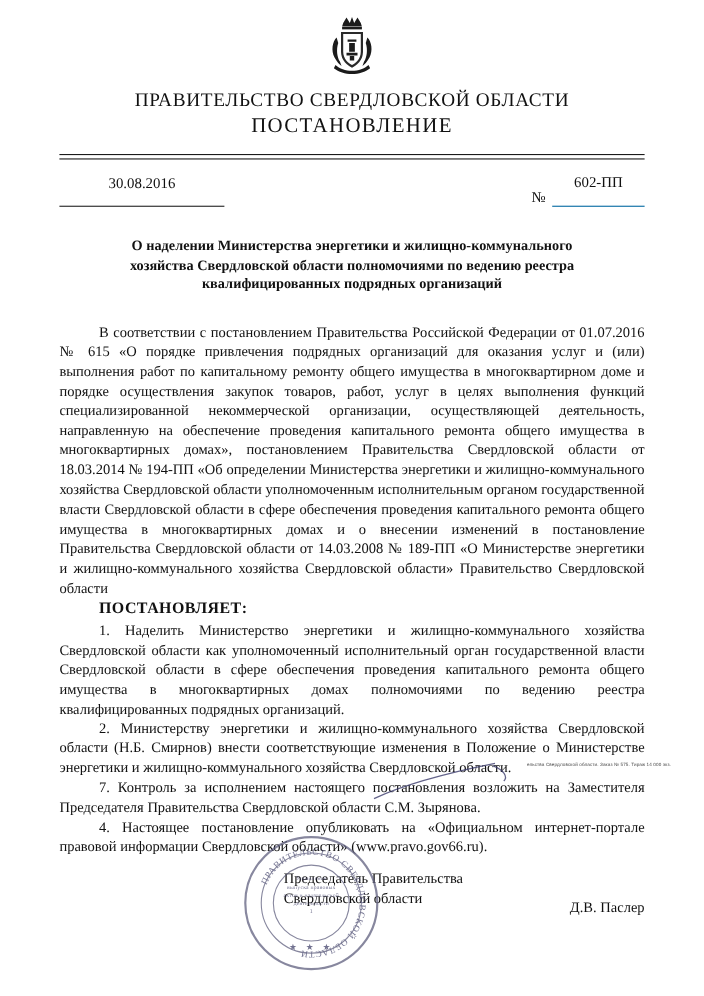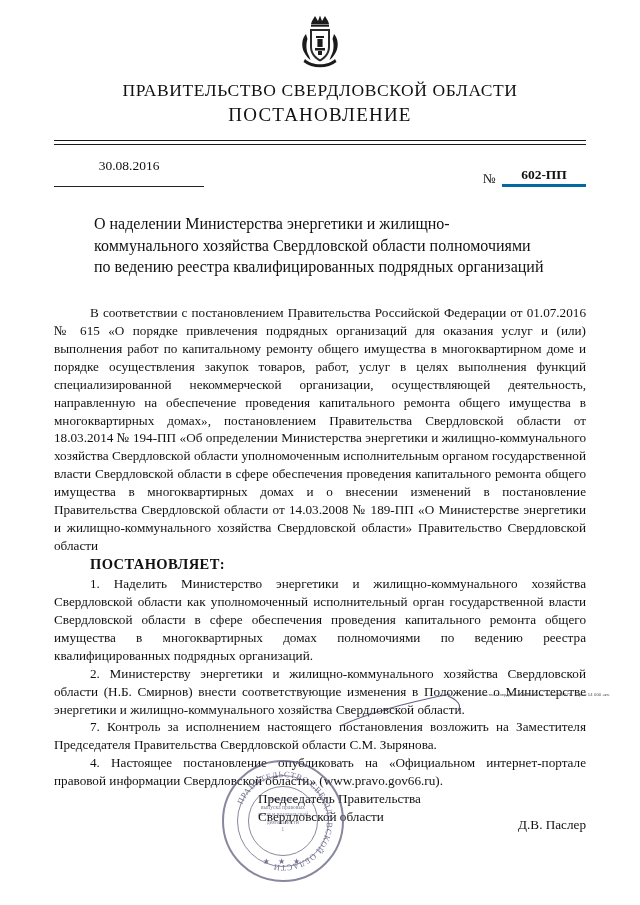--- a/index.html
+++ b/index.html
@@ -69,37 +69,36 @@
     border-bottom: 1px solid #222;
     padding-bottom: 12px;
   }
   .meta-spacer { flex: 1; }
   .meta-num-label {
     margin-right: 6px;
   }
   .meta-num {
     width: 84px;
     text-align: center;
-    border-bottom: 3px solid #0369a1;
-    padding-bottom: 1px;
-    font-weight: bold;
+    border-bottom: 1px solid #0369a1;
+    padding-bottom: 13px;
   }
   .city {
     text-align: center;
     font-size: 13.5px;
     margin-top: 5px;
     margin-left: -10px;
   }
 
   
   .subject {
     margin: 26px 40px 0 40px;
-    text-align: left;
-    font-weight: normal;
-    font-size: 16px;
+    text-align: center;
+    font-weight: bold;
+    font-size: 13px;
     line-height: 1.35;
   }
 
   
   .body {
     margin-top: 26px;
     font-size: 13.2px;
     line-height: 1.36;
     text-align: justify;
   }

